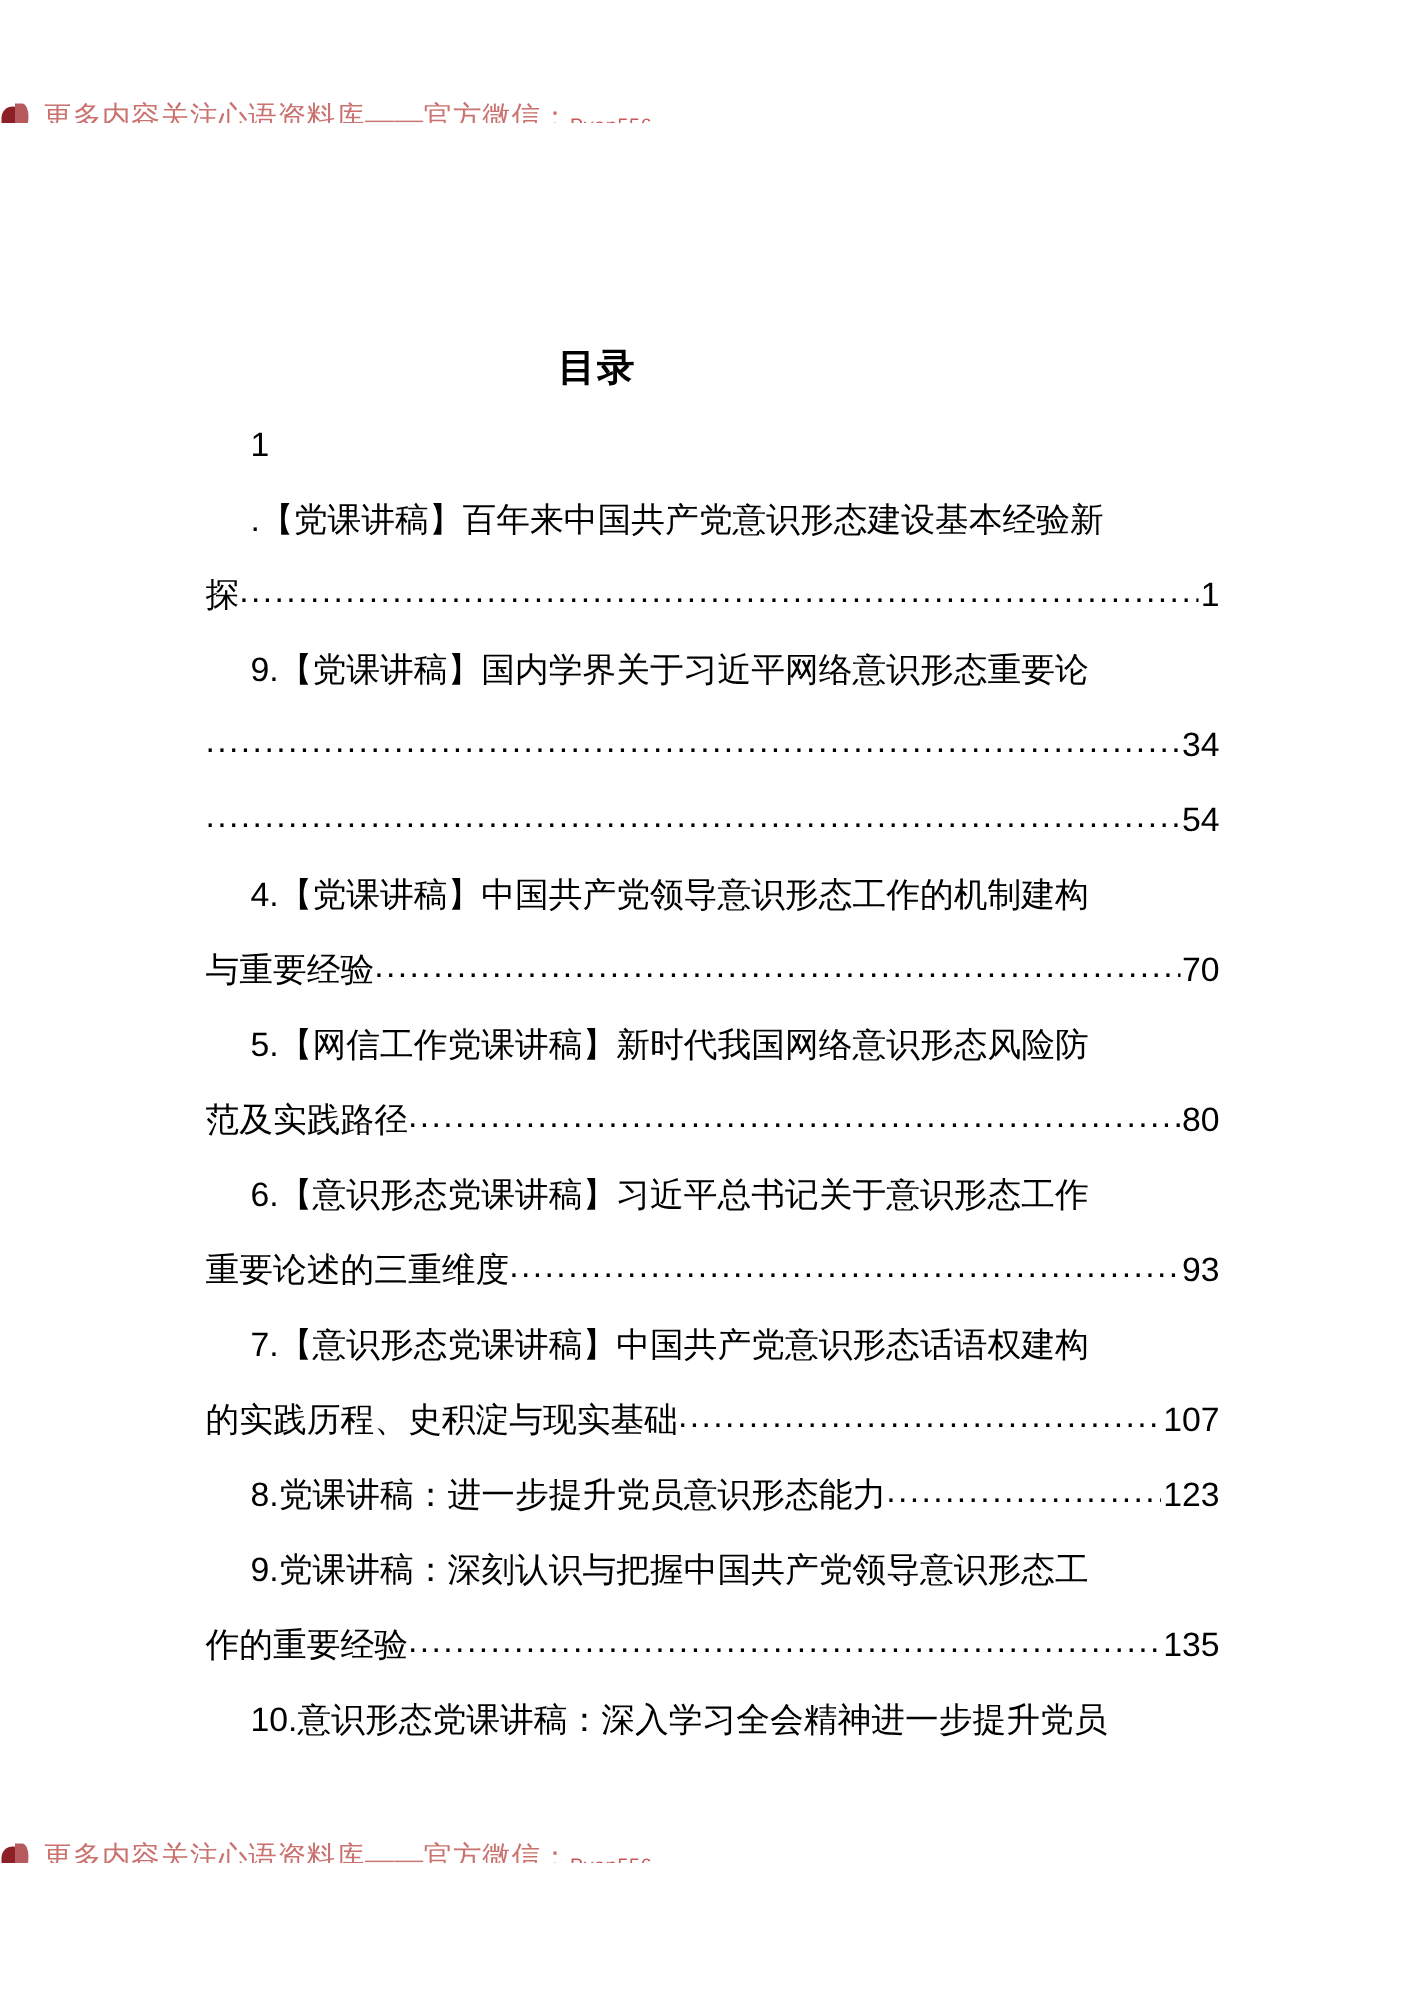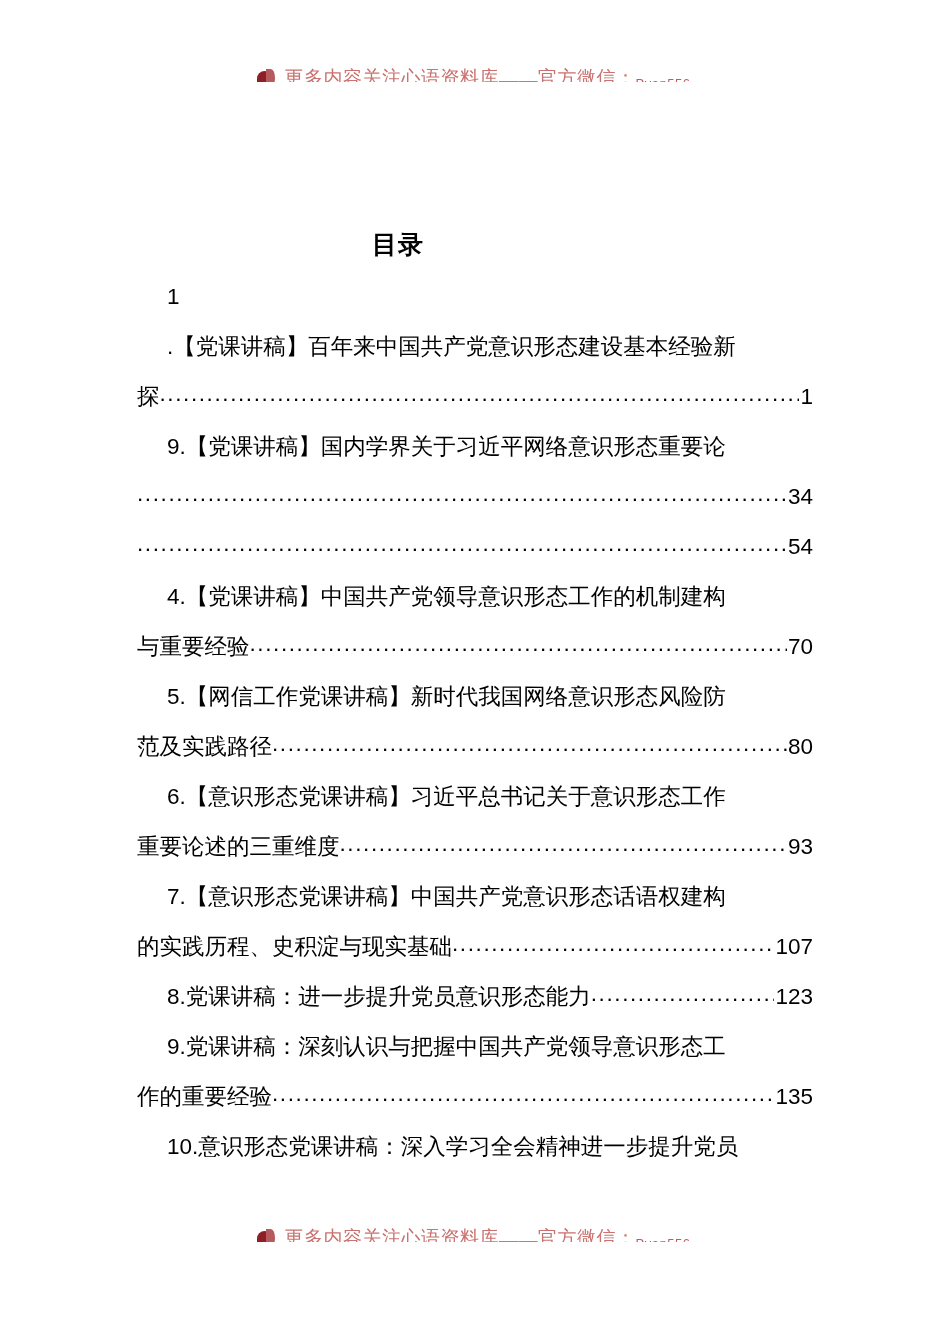--- a/index.html
+++ b/index.html
@@ -18,21 +18,20 @@
 
   
   .watermark {
     position: absolute;
     left: 0;
     width: 946px;
     height: 26px;
     overflow: hidden;
     display: flex;
     align-items: flex-end;
-    justify-content: center;
     pointer-events: none;
   }
   .watermark-inner {
     display: flex;
     align-items: flex-end;
     white-space: nowrap;
     
     transform: translateY(9px);
   }
   .wm-logo {

